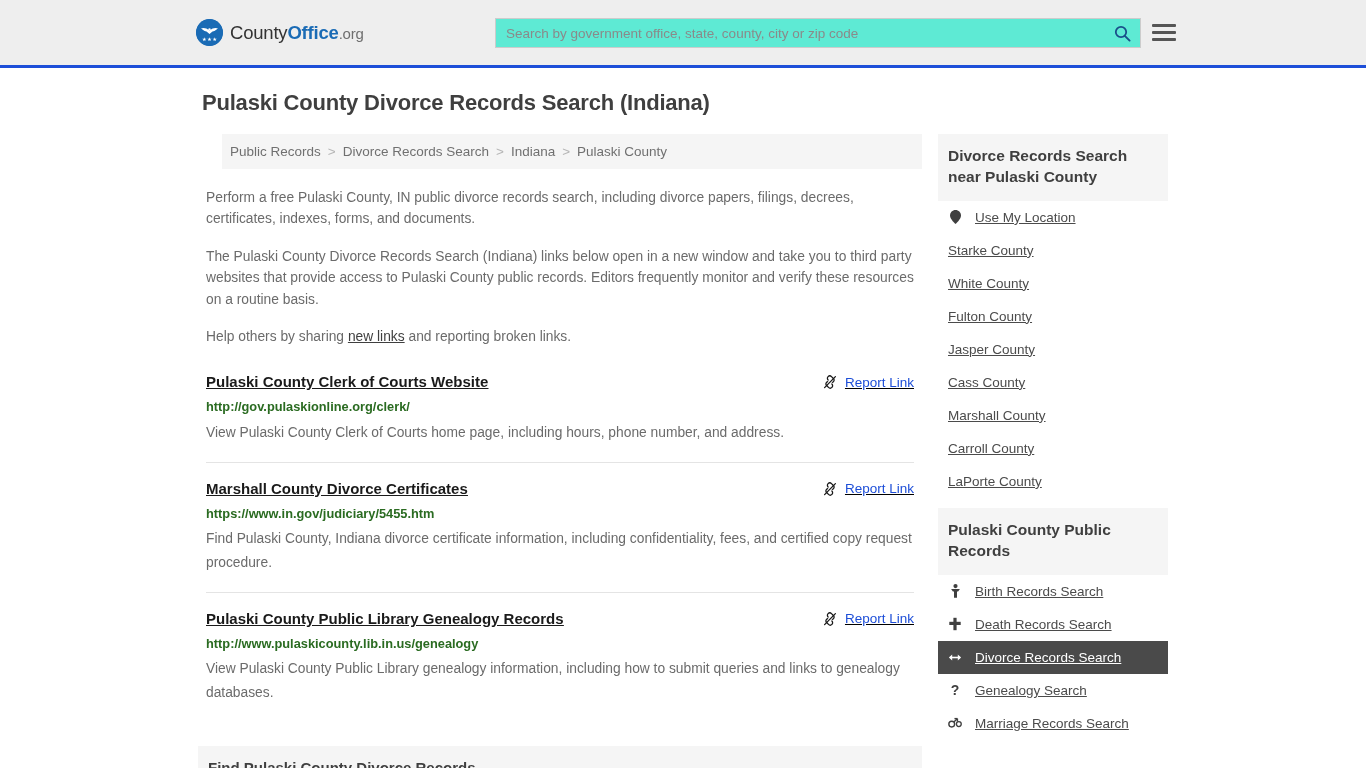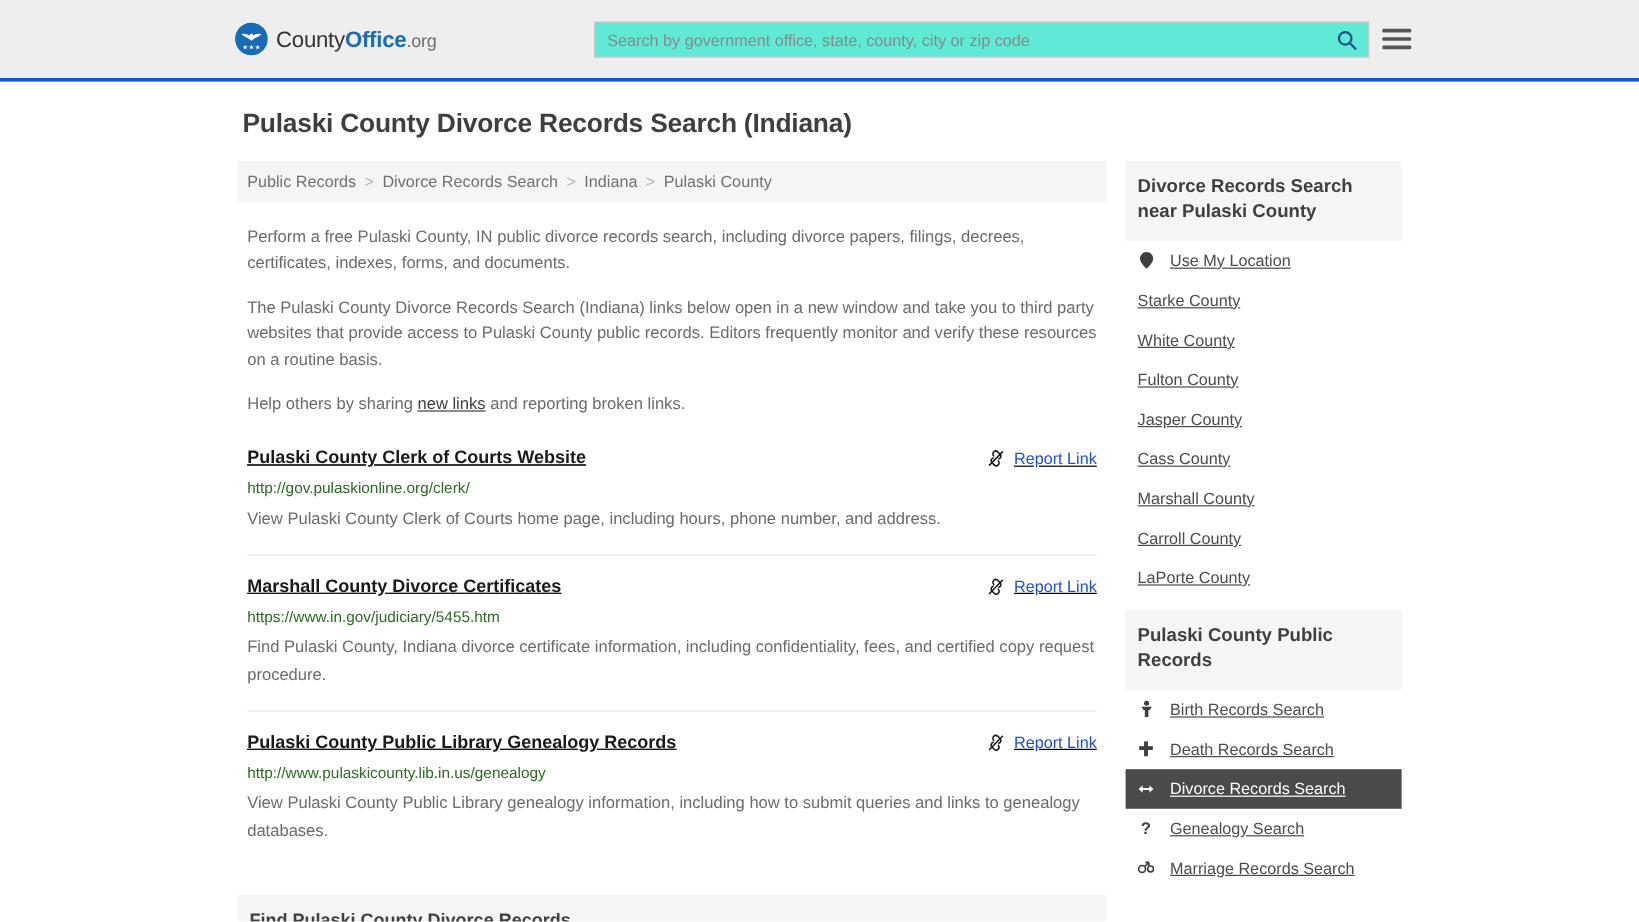--- a/index.html
+++ b/index.html
@@ -121,20 +121,21 @@
   
   .breadcrumb {
     background: #f5f5f5;
     padding: 10px 8px 10px 8px;
     font-size: 13.5px;
     color: #707070;
     display: flex;
     flex-wrap: wrap;
     align-items: flex-start;
     gap: 0;
+    margin-left: 24px;
   }
   .breadcrumb a {
     color: #707070;
     text-decoration: none;
     cursor: pointer;
   }
   .crumb-sep { color: #b5b5b5; margin: 0 7px; }
 
   
   .intro {
@@ -187,20 +188,21 @@
   .report-link .lbl {
     font-size: 13.5px;
     color: #1d4ed8;
   }
   .result-url {
     margin-top: 8px;
     font-size: 12.8px;
     color: #2a6b21;
     line-height: 1.3;
     word-break: break-all;
+    font-weight: bold;
   }
   .result-desc {
     margin-top: 5px;
     font-size: 13.8px;
     color: #6b6b6b;
     line-height: 1.72;
   }
 
   
   .section-head {

